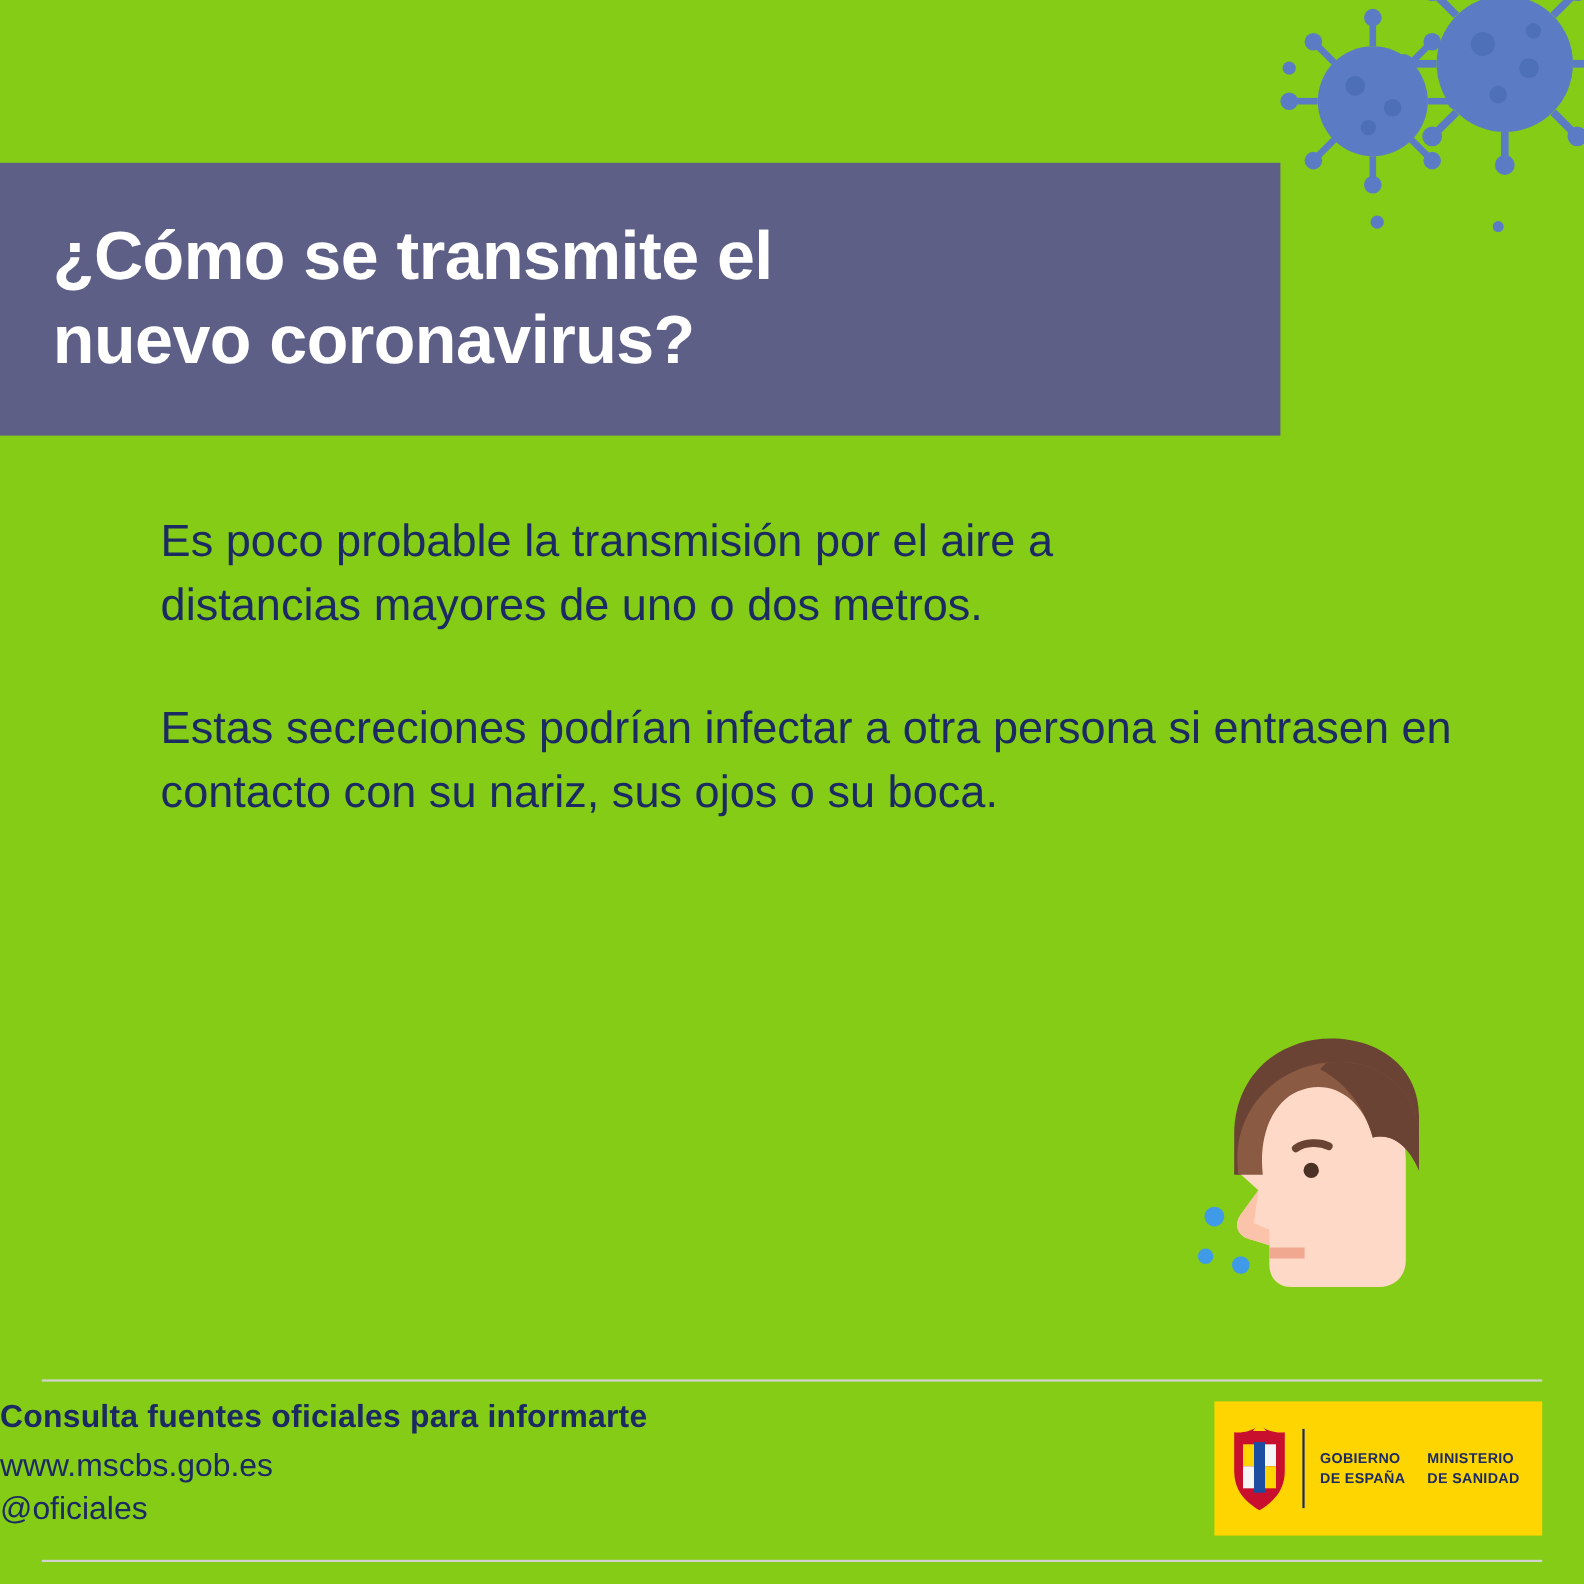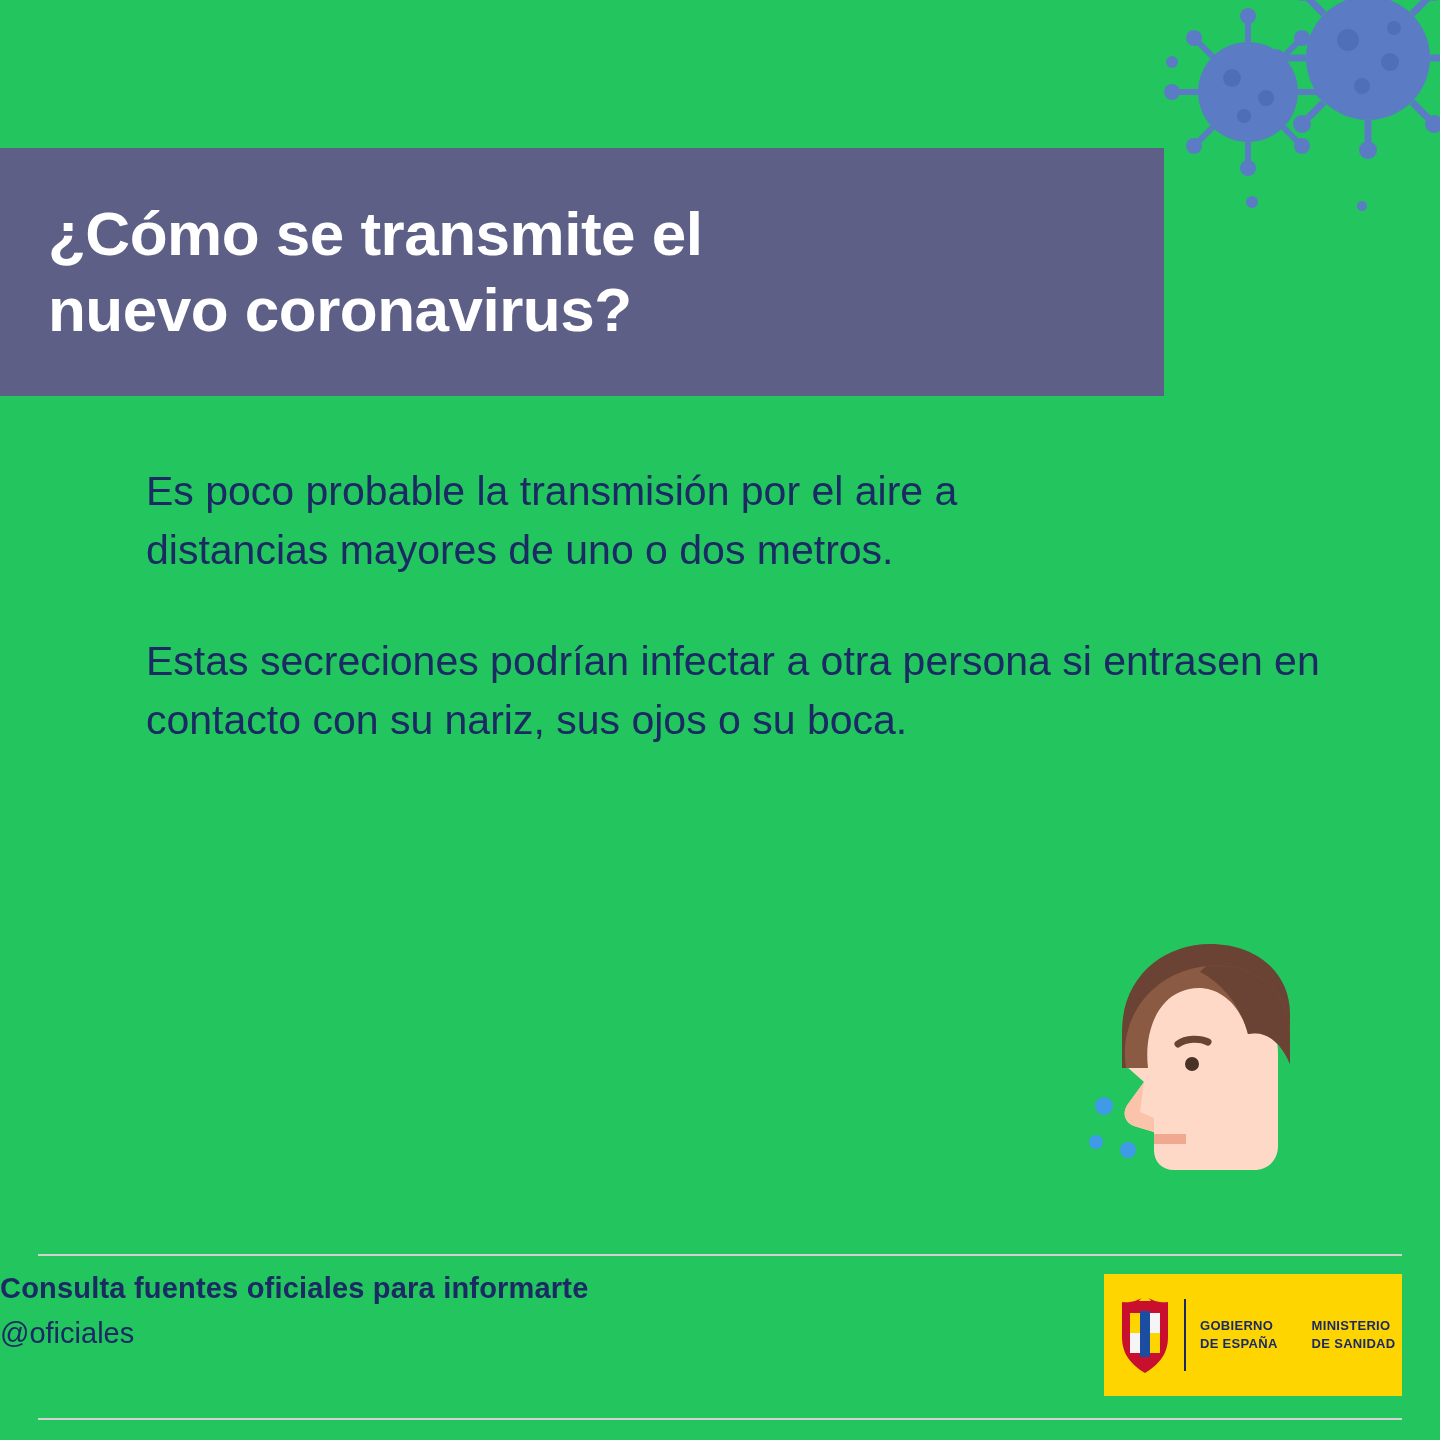--- a/index.html
+++ b/index.html
@@ -9,21 +9,21 @@
     height: 1440px;
     background: #ffffff;
     font-family: "Liberation Sans", sans-serif;
     overflow: hidden;
   }
 
   .poster {
     position: relative;
     width: 1440px;
     height: 1440px;
-    background: #22c55e;
+    background: #84cc16;
     overflow: hidden;
   }
 
   
   .virus-deco {
     position: absolute;
     top: -30px;
     right: -20px;
     width: 330px;
     height: 290px;
@@ -134,21 +134,21 @@
   .logo-divider {
     width: 2px;
     height: 72px;
     background: #1b2a63;
     margin: 0 14px 0 10px;
     flex: none;
   }
 
   .logo-text-block {
     display: flex;
-    gap: 34px;
+    gap: 20px;
     align-items: flex-start;
   }
 
   .logo-text {
     color: #1b2a63;
     font-size: 13px;
     font-weight: bold;
     line-height: 1.35;
     letter-spacing: 0.3px;
     white-space: pre-line;
@@ -254,20 +254,21 @@
       <circle cx="14" cy="206" r="7"></circle>
       <circle cx="46" cy="214" r="8"></circle>
     </g>
   </svg>
 
   <div class="rule top"></div>
   <div class="rule bottom"></div>
 
   <div class="footer">
     <div class="footer-headline">Consulta fuentes oficiales para informarte</div>
+    <div class="footer-line">www.mscbs.gob.es</div>
     <div class="footer-line">@oficiales</div>
   </div>
 
   <div class="gov-logo">
     <svg class="coat" viewBox="0 0 58 84" xmlns="http://www.w3.org/2000/svg">
       <path d="M29 3 C38 9 46 10 52 9 L52 44 C52 62 42 72 29 80 C16 72 6 62 6 44 L6 9 C12 10 20 9 29 3 Z" fill="#c8102e"></path>
       <rect x="14" y="20" width="15" height="20" fill="#ffd500"></rect>
       <rect x="29" y="20" width="15" height="20" fill="#f5f5f5"></rect>
       <rect x="14" y="40" width="15" height="20" fill="#f5f5f5"></rect>
       <rect x="29" y="40" width="15" height="20" fill="#ffd500"></rect>

